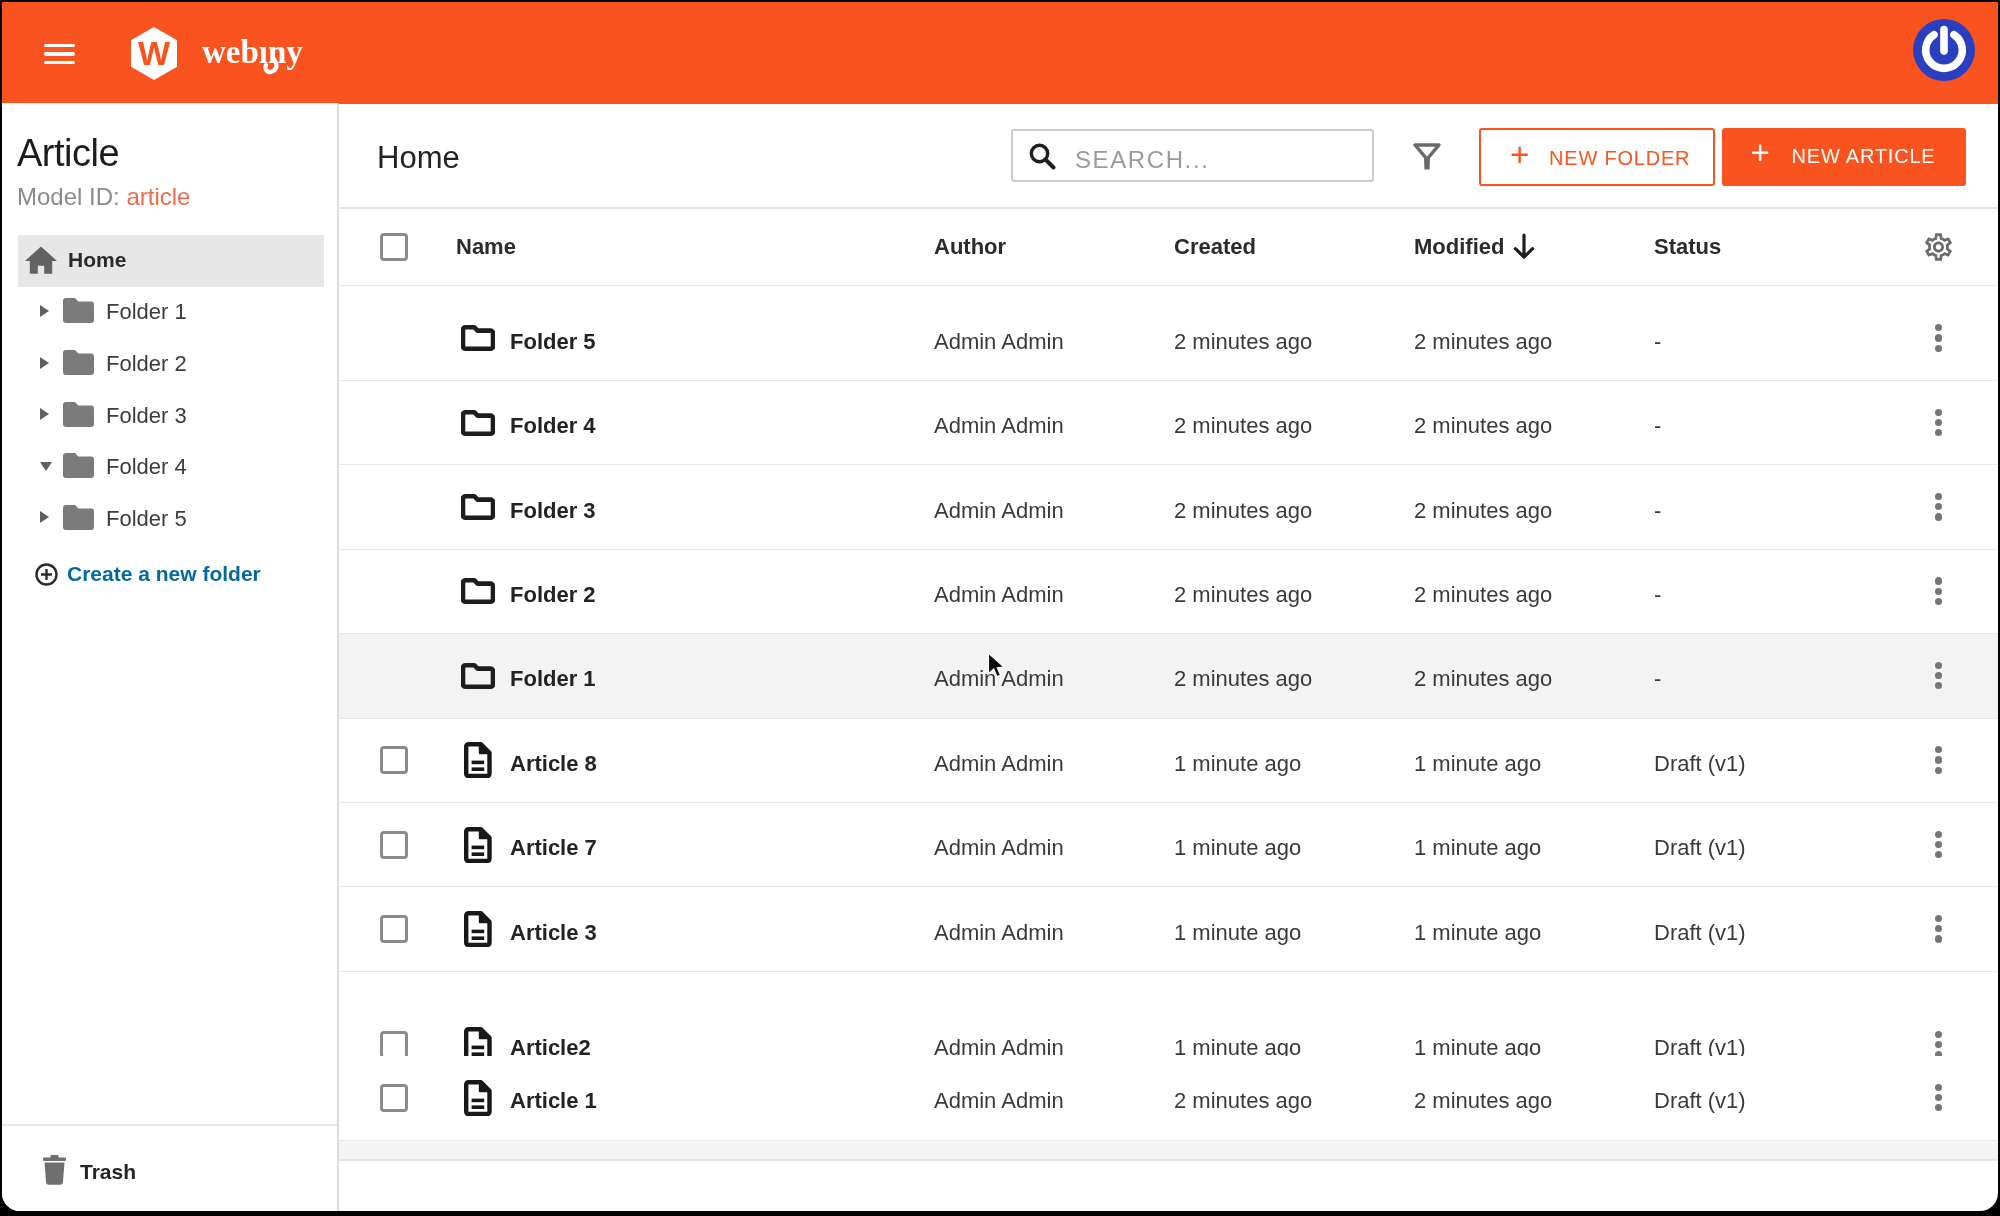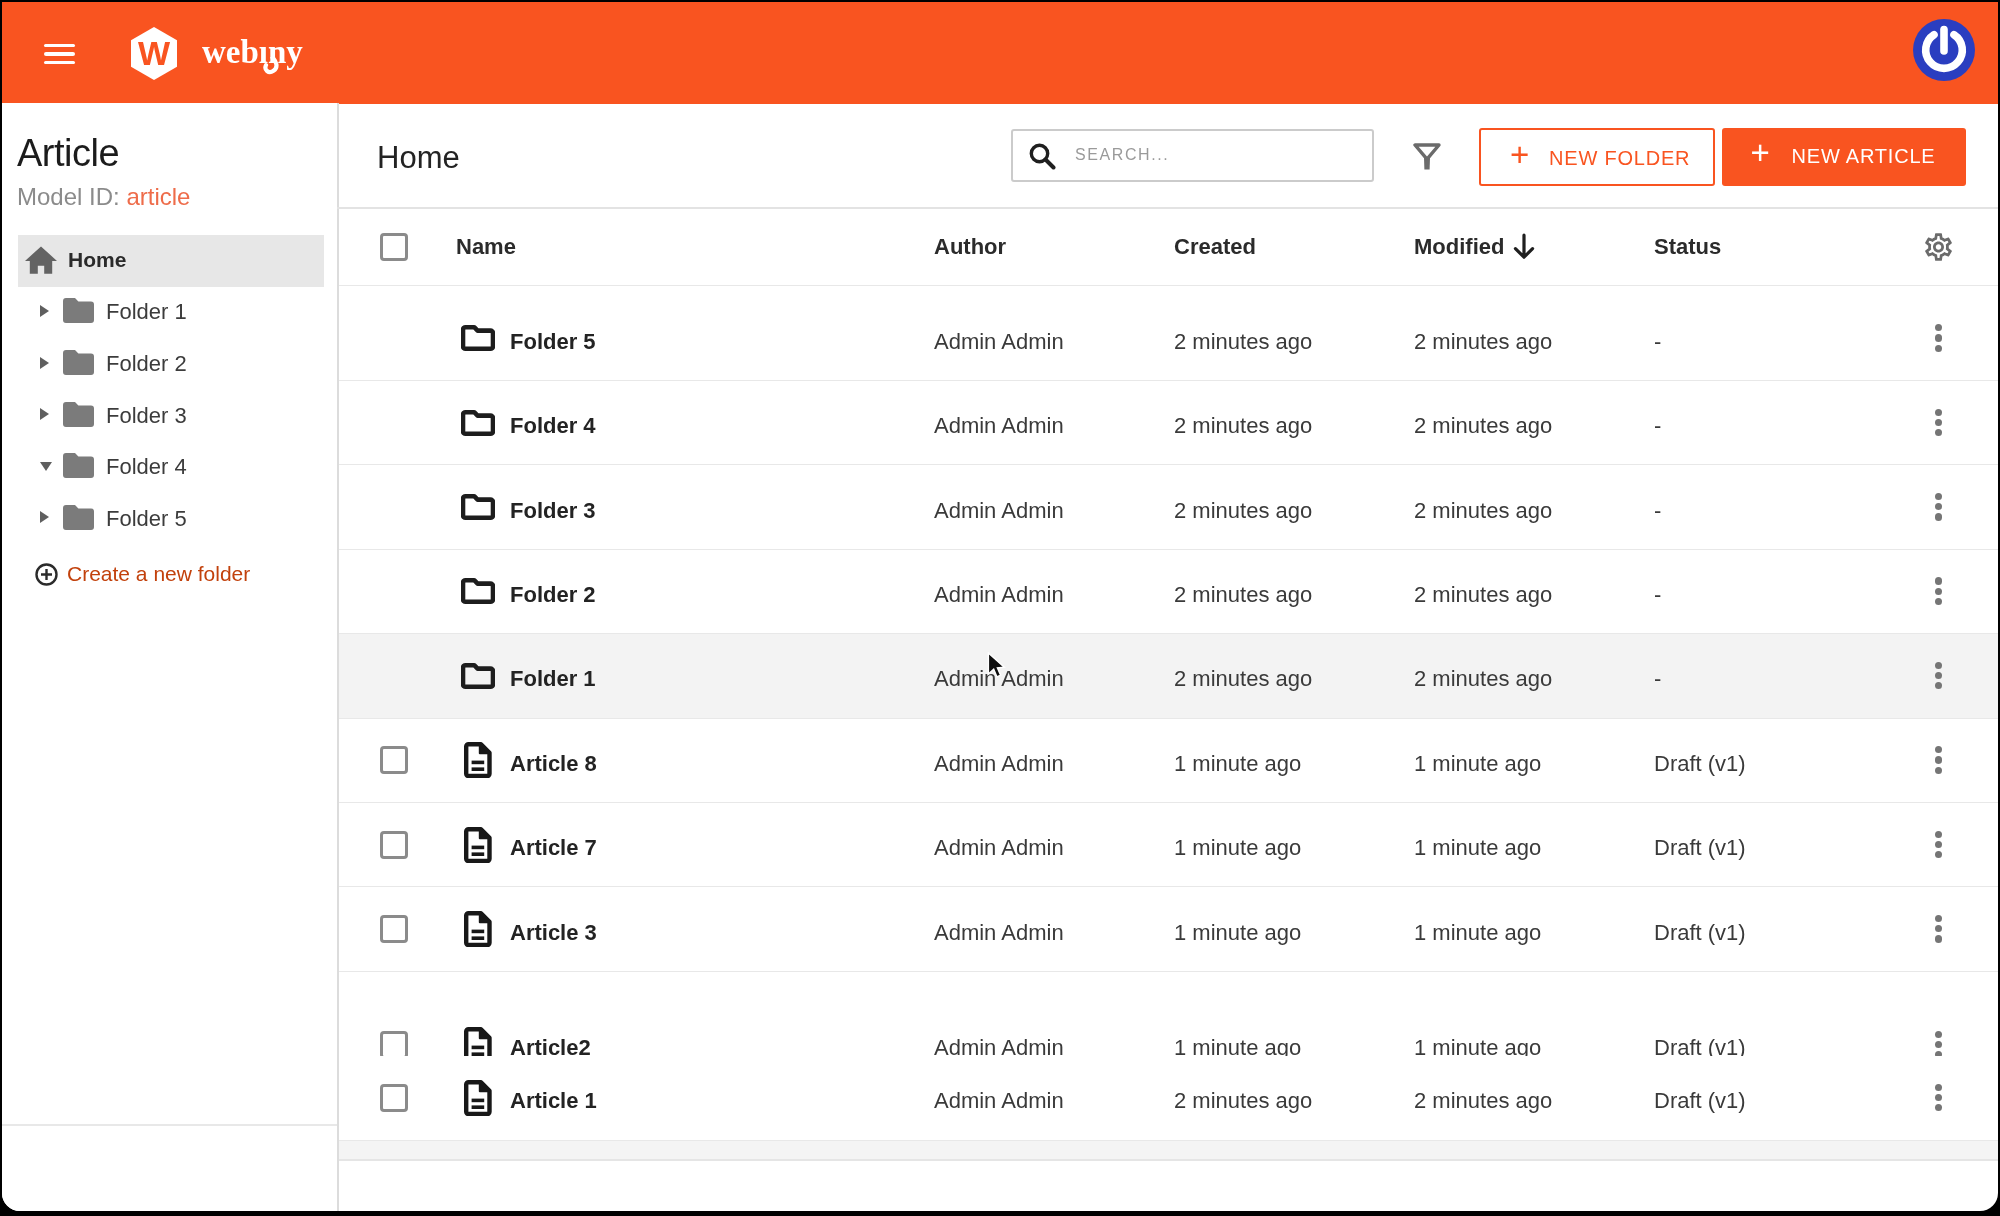--- a/index.html
+++ b/index.html
@@ -16,29 +16,29 @@
 .homerow { position:absolute; left:16px; top:233px; width:306px; height:51.5px; background:#e7e7e7; }
 .homerow svg { position:absolute; left:7px; top:11px; }
 .homerow .hlabel { position:absolute; left:50px; top:13px; font-size:21px; font-weight:bold; color:#2a2a2a; }
 .srow { position:absolute; left:0; width:335px; height:52px; }
 .tri { position:absolute; left:38px; width:0; height:0; border-left:9px solid #5f5f5f; border-top:6.5px solid transparent; border-bottom:6.5px solid transparent; }
 .tri.down { border-top:9px solid #5f5f5f; border-left:6.5px solid transparent; border-right:6.5px solid transparent; border-bottom:none; }
 .sfold { position:absolute; left:61px; top:13px; }
 .slabel { position:absolute; left:104px; top:14px; font-size:22px; color:#3c3c3c; }
 .createrow { position:absolute; left:0; top:546px; width:335px; height:52px; }
 .createrow svg { position:absolute; left:33px; top:15px; }
-.createrow .clabel { position:absolute; left:65px; top:14px; font-size:21px; font-weight:normal; color:#c2410c; }
+.createrow .clabel { position:absolute; left:65px; top:14px; font-size:21px; font-weight:bold; color:#0369a1; }
 .trashdiv { position:absolute; left:0; top:1122px; width:335px; height:2px; background:#e8e8e8; }
 .trashrow { position:absolute; left:0; top:1144px; width:335px; height:52px; }
 .trashrow svg { position:absolute; left:41px; top:9px; }
 .trashrow .tlabel { position:absolute; left:78px; top:14px; font-size:21px; font-weight:bold; color:#252525; }
 .h1 { position:absolute; left:375px; top:138px; font-size:31px; color:#232323; }
 .search { position:absolute; left:1009px; top:127px; width:363px; height:53px; border:2px solid #cbcbcb; border-radius:3px; background:#fff; }
 .search svg { position:absolute; left:15px; top:11px; }
-.search .ph { position:absolute; left:62px; top:15px; font-size:16px; color:#9a9a9a; letter-spacing:1.6px; }
+.search .ph { position:absolute; left:62px; top:15px; font-size:24px; color:#9a9a9a; letter-spacing:1.6px; }
 .funnel { position:absolute; left:1411px; top:141px; }
 .btn { position:absolute; top:126px; height:58px; border-radius:3px; font-size:20px; letter-spacing:0.8px; }
 .btn .plus { position:absolute; font-size:33px; font-weight:300; top:6px; }
 .btn .bt { position:absolute; top:17px; white-space:nowrap;text-align:right; }
 .btnfolder { left:1477px; width:236px; border:2px solid #f95420; background:#fff; color:#f95420; }
 .btnfolder .plus { left:29px; }
 .btnfolder .bt { left:68px; }
 .btnarticle { left:1719.5px; width:244px; background:#f95420; color:#fff; }
 .btnarticle .plus { left:29px; }
 .btnarticle .bt { left:70px; }
@@ -129,20 +129,28 @@
       <span class="slabel">Folder 5</span>
     </div>
   <div class="createrow">
     <svg width="23" height="23" viewBox="0 0 23 23">
         <circle cx="11.5" cy="11.5" r="10" fill="none" stroke="#2b2b2b" stroke-width="2.4"></circle>
         <path d="M11.5 6 v11 M6 11.5 h11" stroke="#2b2b2b" stroke-width="2.4"></path>
       </svg>
     <span class="clabel">Create a new folder</span>
   </div>
   <div class="trashdiv"></div>
+  <div class="trashrow">
+    <svg width="23" height="30" viewBox="0 0 23 30">
+        <path d="M1.5 7.5 h20 l-1.6 20 a2.5 2.5 0 0 1 -2.5 2.3 h-11.8 a2.5 2.5 0 0 1 -2.5 -2.3 z" fill="#6e6e6e"></path>
+        <rect x="0" y="2.6" width="23" height="3.4" rx="1" fill="#6e6e6e"></rect>
+        <rect x="7.5" y="0" width="8" height="3.4" rx="1" fill="#6e6e6e"></rect>
+      </svg>
+    <span class="tlabel">Trash</span>
+  </div>
   <div class="sideborder"></div>
 
   <div class="h1">Home</div>
   <div class="search">
     <svg width="28" height="28" viewBox="0 0 28 28">
         <circle cx="11.5" cy="11.5" r="8.2" fill="none" stroke="#1f1f1f" stroke-width="3.4"></circle>
         <path d="M17.5 17.5 L25.5 25.5" stroke="#1f1f1f" stroke-width="4" stroke-linecap="round"></path>
       </svg>
     <span class="ph">SEARCH...</span>
   </div>

